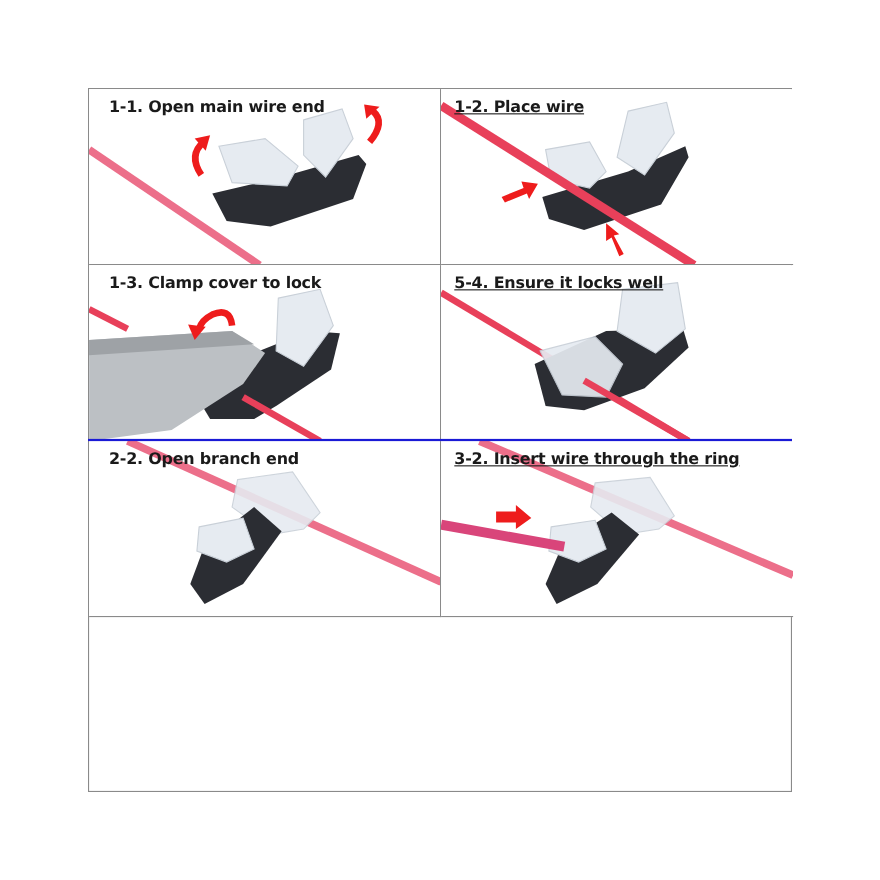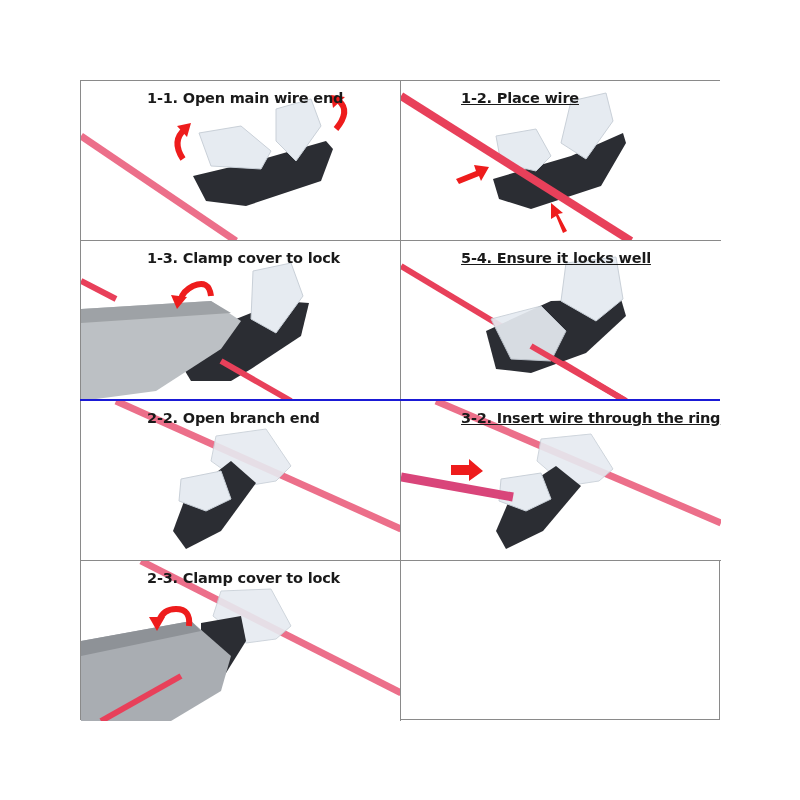--- a/index.html
+++ b/index.html
@@ -10,21 +10,21 @@
     border: 1px solid #8a8a8a; box-sizing: border-box;
   }
   .panel { position: relative; overflow: hidden; background: #ffffff; box-sizing: border-box; }
   .panel.col0 { border-right: 1px solid #8a8a8a; }
   .panel.row0, .panel.row2 { border-bottom: 1px solid #8a8a8a; }
   .divider {
     position: absolute; left: 80px; top: 399px; width: 640px; height: 2px; background: #1a1ad6; z-index: 5;
   }
   .caption {
     position: absolute; left: 18px; top: 9px; font-weight: bold; font-size: 14.5px; color: #1a1a1a;
-    letter-spacing: -0.2px; z-index: 3; white-space: nowrap; margin-left: 48px;
+    letter-spacing: -0.2px; z-index: 3; white-space: nowrap;
   }
   .panel.col1 .caption { left: 12px; text-decoration: underline; }
   svg.scene { position: absolute; left: 0; top: 0; width: 320px; height: 160px; }
 </style>
 </head>
 <body>
 
 <div class="grid">
 
   <div class="panel col0 row0">
@@ -105,31 +105,16 @@
       <path d="M110 95 L155 65 L180 85 L142 130 L105 148 L95 130 Z" fill="#2b2d33"></path>
       <path d="M100 78 L140 72 L150 98 L125 110 L98 100 Z" fill="#e6ebf1" stroke="#c9d0d8"></path>
       <line x1="0" y1="76" x2="112" y2="96" stroke="#d9457a" stroke-width="9"></line>
       <g>
         <polygon points="50,64 68,64 68,58 82,70 68,80 68,74 50,74" fill="#ee1c1c"></polygon>
       </g>
     </svg>
     <div class="caption">3-2. Insert wire through the ring</div>
   </div>
 
-  <div class="panel col0 row3">
-    <svg class="scene" viewBox="0 0 320 160">
-      <line x1="60" y1="0" x2="320" y2="132" stroke="#ec6f8a" stroke-width="7"></line>
-      <path d="M140 30 L190 28 L210 65 L195 78 L165 82 L132 55 Z" fill="#e6ebf1" stroke="#c9d0d8" opacity="0.9"></path>
-      <path d="M120 62 L160 55 L165 80 L140 120 L120 110 Z" fill="#2b2d33"></path>
-      <path d="M0 80 L110 60 L150 95 L140 130 L90 160 L0 160 Z" fill="#a9adb2"></path>
-      <path d="M0 80 L110 60 L120 70 L0 95 Z" fill="#8e9297"></path>
-      <line x1="20" y1="160" x2="100" y2="115" stroke="#e8405a" stroke-width="6"></line>
-      <g>
-        <path d="M108 65 Q110 48 95 48 Q82 48 78 60" fill="none" stroke="#ee1c1c" stroke-width="6"></path>
-        <polygon points="68,56 84,56 76,70" fill="#ee1c1c"></polygon>
-      </g>
-    </svg>
-    <div class="caption">2-3. Clamp cover to lock</div>
-  </div>
 
 </div>
 
 <div class="divider"></div>
 
 </body></html>

